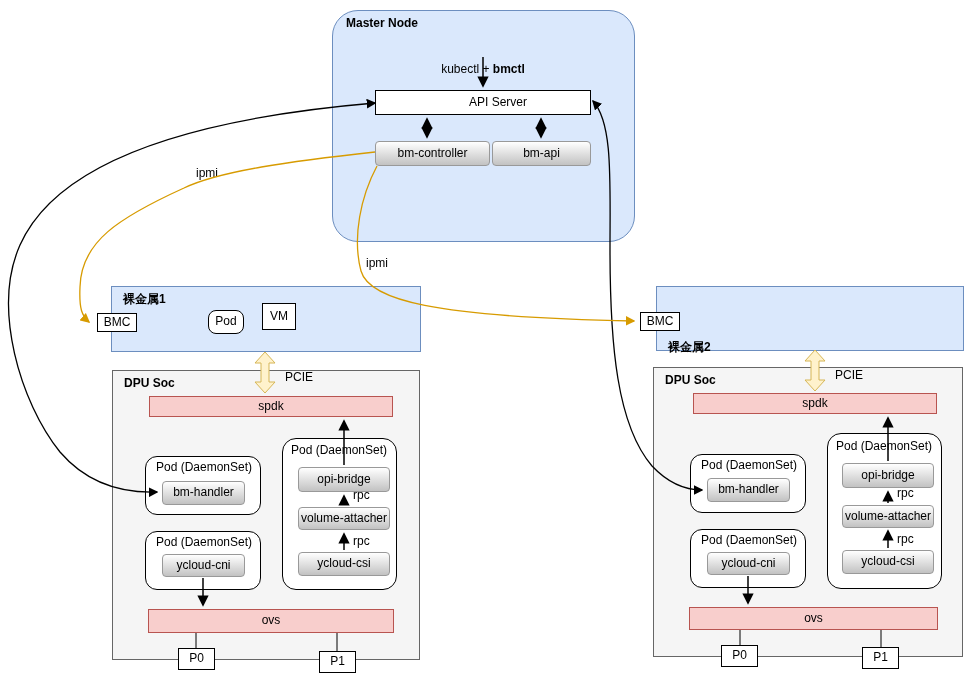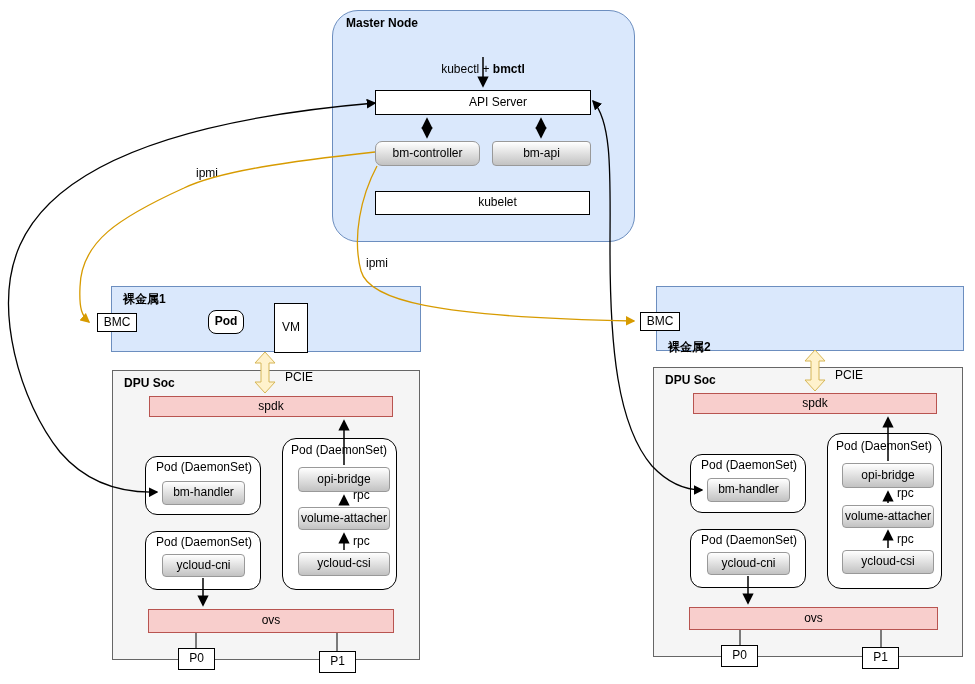--- a/index.html
+++ b/index.html
@@ -7,47 +7,46 @@
           font-family:"Liberation Sans",sans-serif;font-size:12px;color:#000;}
   .abs{position:absolute;box-sizing:border-box;}
   .cbox{display:flex;align-items:center;justify-content:center;text-align:center;line-height:1.1;}
   .blue{background:#dae8fc;border:1px solid #6c8ebf;}
   .panel{background:#f5f5f5;border:1px solid #666666;}
   .pink{background:#f8cecc;border:1px solid #b85450;}
   .white{background:#ffffff;border:1px solid #000000;}
   .grad{background:linear-gradient(#ffffff,#c2c2c2);border:1px solid #999999;border-radius:4px;}
   .podbox{background:#ffffff;border:1px solid #000000;border-radius:12px;}
   .r4{border-radius:0;padding-left:30px;}
-  .r8{border-radius:8px;font-weight:bold;}
+  .r8{border-radius:8px;}
   .r26{border-radius:26px;}
   .title{font-weight:bold;}
   .lbl{line-height:1.1;white-space:nowrap;}
   #overlay{position:absolute;left:0;top:0;width:975px;height:684px;pointer-events:none;}
   .pcie-shape{fill:#fff2cc;stroke:#d6b656;stroke-width:1;}
 </style>
 </head>
 <body>
 
 <div id="canvas">
 
   <div class="abs blue r26" style="left:332px;top:10px;width:303px;height:232px;"></div>
   <div class="abs lbl title" style="left:346px;top:17px;">Master Node</div>
   <div class="abs lbl" style="left:400px;top:43px;width:166px;text-align:center;margin-top:20px;"><span>kubectl + </span><b>bmctl</b></div>
   <div class="abs cbox white r4" style="left:375px;top:90px;width:216px;height:25px;">API Server</div>
-  <div class="abs cbox grad" style="left:375px;top:141px;width:105px;height:25px;border-radius:7px;">bm-controller</div>
+  <div class="abs cbox grad" style="left:375px;top:141px;width:115px;height:25px;">bm-controller</div>
   <div class="abs cbox grad" style="left:492px;top:141px;width:99px;height:25px;">bm-api</div>
-  <div class="abs cbox white r4" style="left:375px;top:191px;width:215px;height:24px;">kubelet</div>
 
   <div class="abs lbl" style="left:196px;top:167px;">ipmi</div>
   <div class="abs lbl" style="left:366px;top:257px;">ipmi</div>
 
   <div class="abs blue" style="left:111px;top:286px;width:310px;height:66px;"></div>
   <div class="abs lbl title" style="left:123px;top:293px;">裸金属1</div>
   <div class="abs cbox white r8" style="left:208px;top:310px;width:36px;height:24px;">Pod</div>
-  <div class="abs cbox white" style="left:274px;top:303px;width:34px;height:50px;">VM</div>
+  <div class="abs cbox white" style="left:262px;top:303px;width:34px;height:27px;">VM</div>
   <div class="abs cbox white" style="left:97px;top:313px;width:40px;height:19px;">BMC</div>
 
   <div class="abs panel" style="left:112px;top:370px;width:308px;height:290px;"></div>
   <div class="abs lbl title" style="left:124px;top:377px;">DPU Soc</div>
   <div class="abs lbl" style="left:285px;top:371px;">PCIE</div>
   <div class="abs cbox pink" style="left:149px;top:396px;width:244px;height:21px;">spdk</div>
 
   <div class="abs podbox" style="left:145px;top:456px;width:116px;height:59px;"></div>
   <div class="abs lbl" style="left:156px;top:461px;">Pod (DaemonSet)</div>
   <div class="abs cbox grad" style="left:162px;top:481px;width:83px;height:24px;">bm-handler</div>

